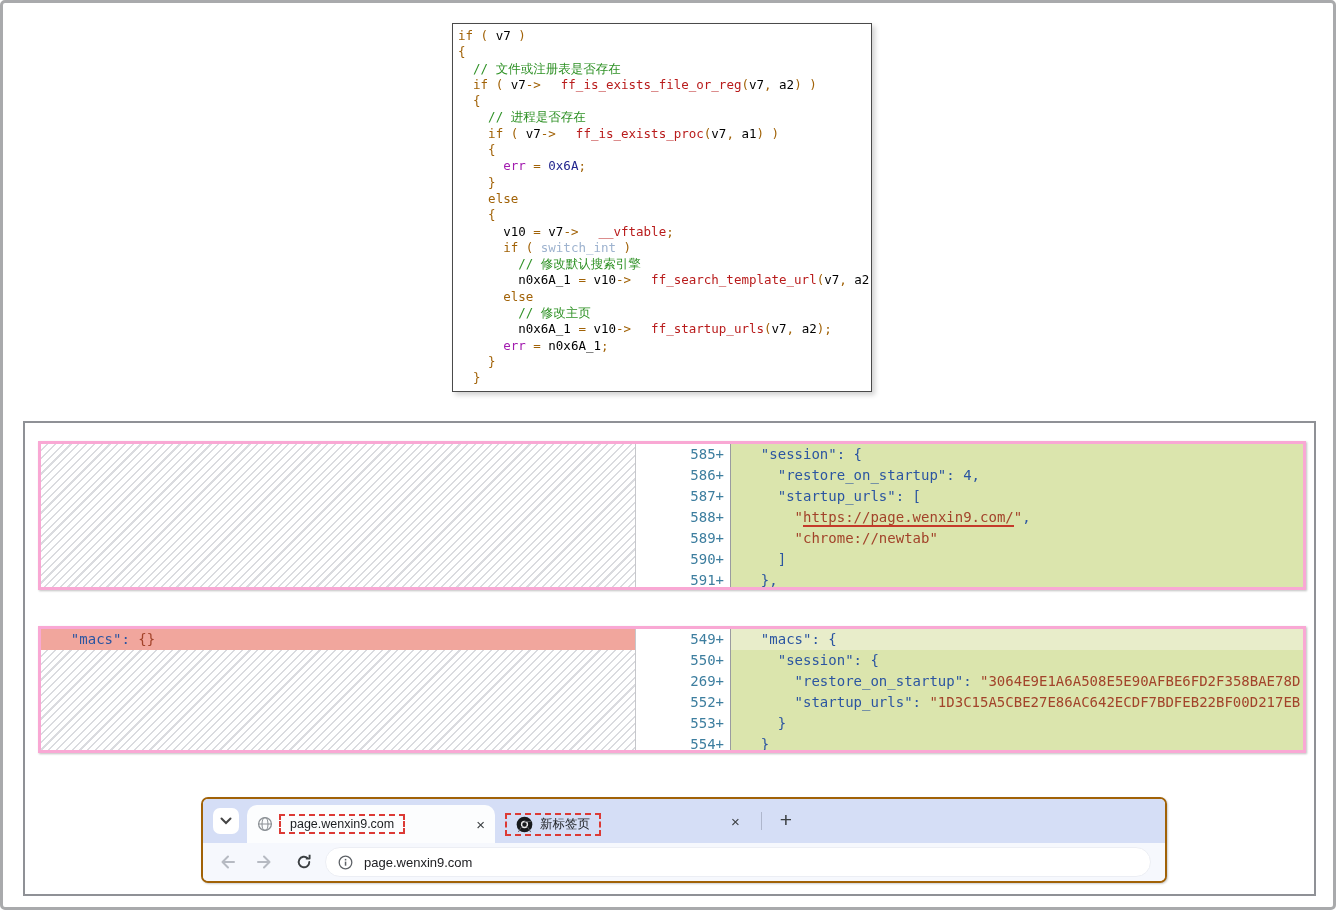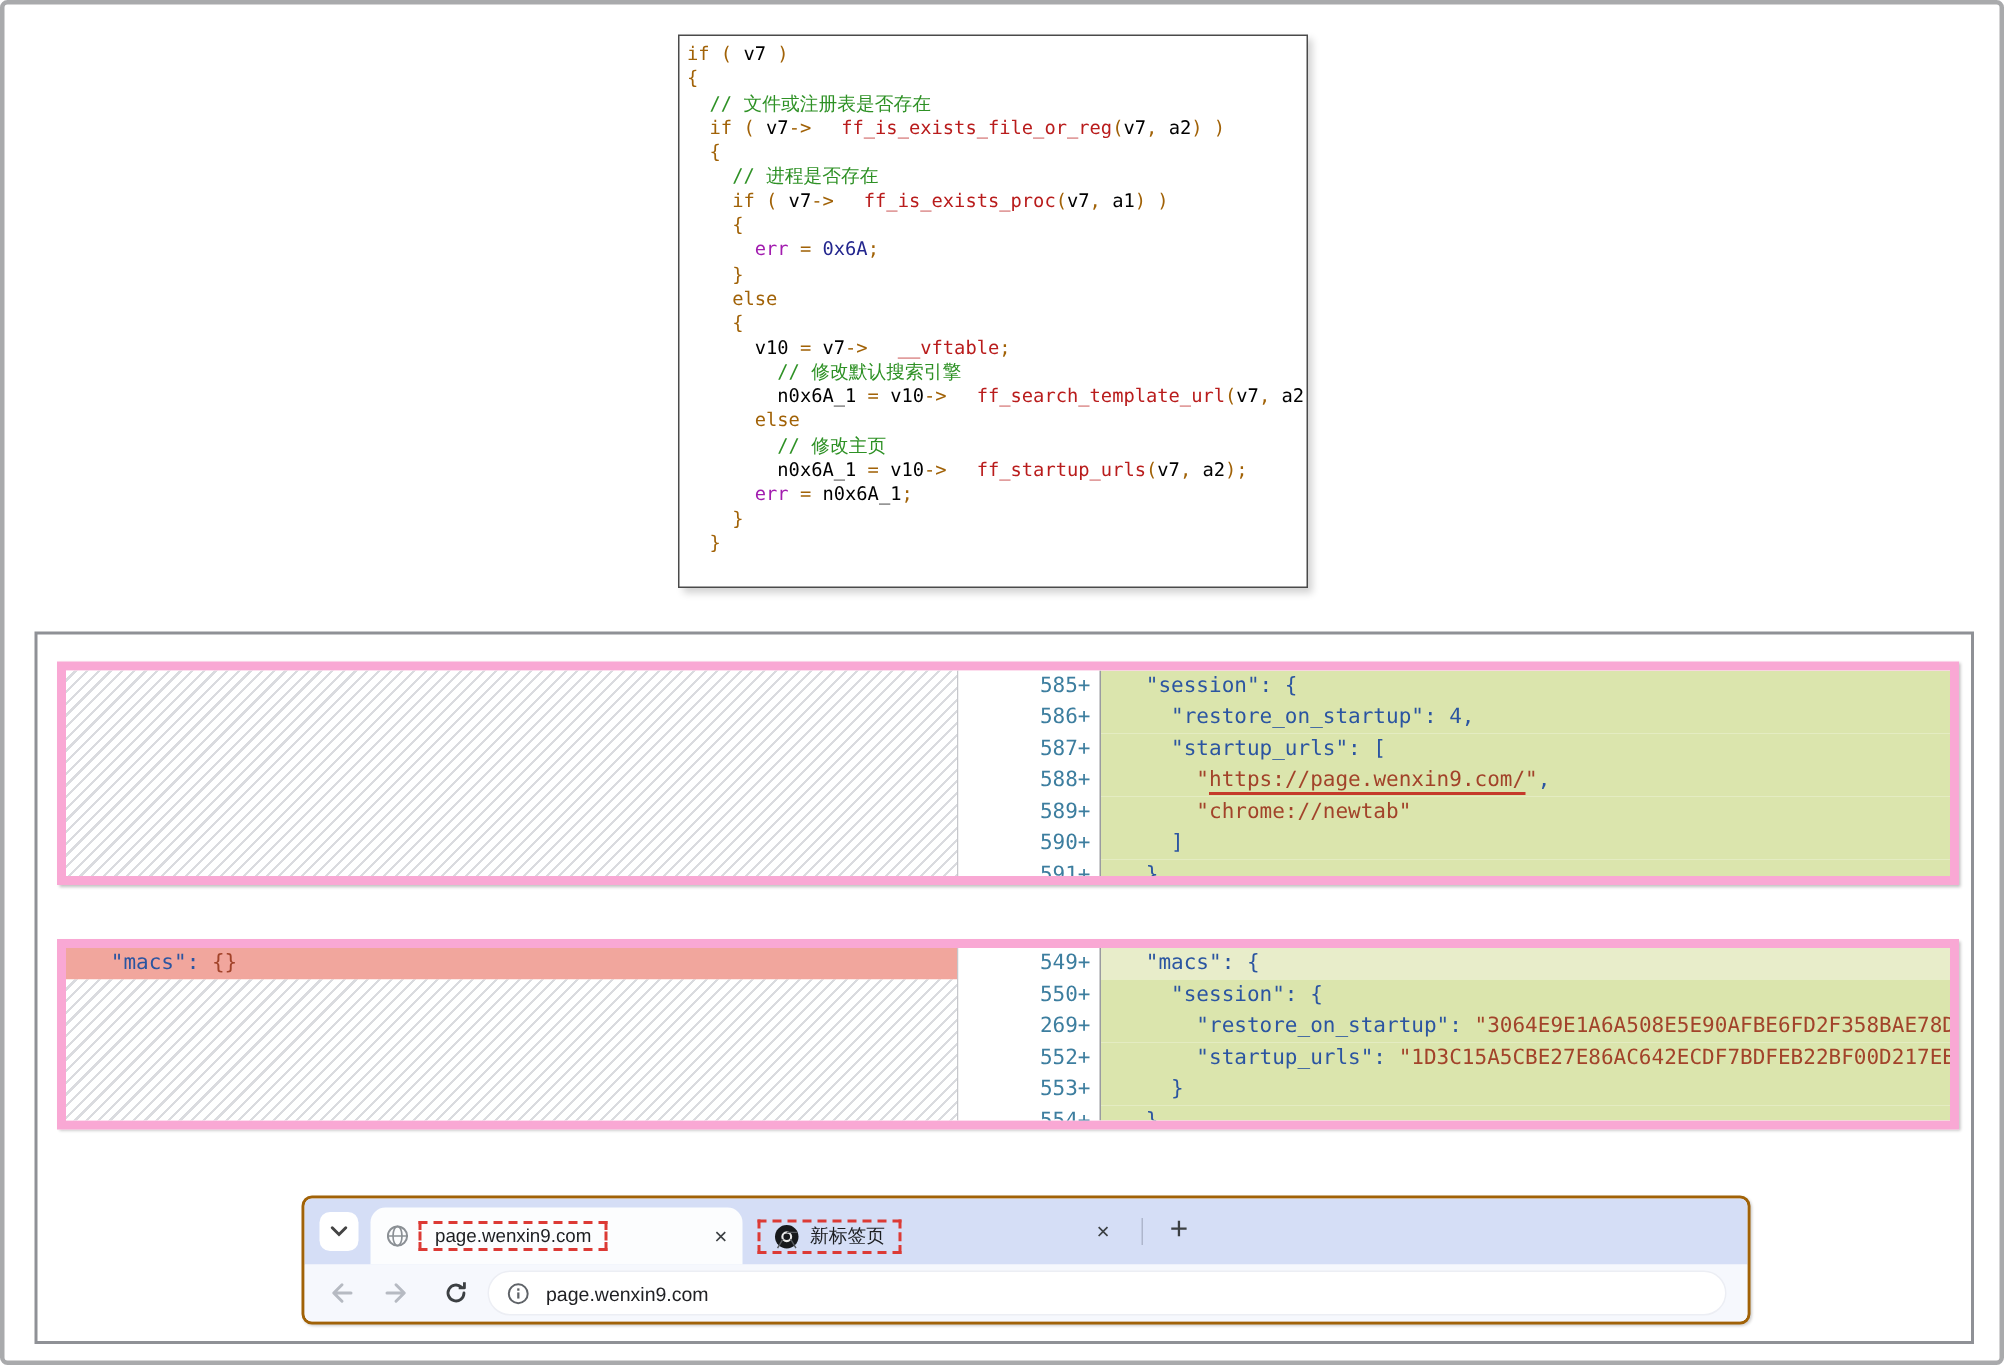--- a/index.html
+++ b/index.html
@@ -19,21 +19,21 @@
   .tk-var{color:#000000;}
   .tk-err{color:#a21caf;}
   .tk-dim{color:#9eb3cf;}
   .tk-cmt{color:#2e9125;}
 
   
   .mid{position:absolute;left:20px;top:418px;width:1293px;height:475px;box-sizing:border-box;
        border:2px solid #8f9196;background:#fff;}
 
   .diff{position:absolute;left:13px;width:1268px;box-sizing:border-box;
-        border:6px solid #f9a8d4;box-shadow:1px 1px 2px rgba(0,0,0,.25);
+        border:3px solid #f9a8d4;box-shadow:1px 1px 2px rgba(0,0,0,.25);
         display:flex;overflow:hidden;background:#fff;
         font-family:"DejaVu Sans Mono","Liberation Mono",monospace;font-size:14px;}
   .diff1{top:18px;height:149px;}
   .diff2{top:203px;height:127px;}
   .pane-left{width:595px;border-right:1px solid #c6c7cb;box-sizing:border-box;overflow:hidden;}
   .hatch{background:repeating-linear-gradient(135deg,#ffffff 0px,#ffffff 4px,#dadbdf 4px,#dadbdf 5.5px);}
   .hatch-fill{width:100%;height:100%;}
   .gutter{width:95px;background:#fff;box-sizing:border-box;text-align:right;padding-right:6px;
           color:#3d7e9f;border-right:1px solid #9a9ba0;}
   .gutter .num{line-height:21px;height:21px;white-space:pre;}
@@ -81,20 +81,21 @@
       <div class="code-line"><span class="tk-kw">  if ( </span><span class="tk-var">v7</span><span class="tk-kw">-&gt;</span><span class="tk-fn">ff_is_exists_file_or_reg</span><span class="tk-kw">(</span><span class="tk-var">v7</span><span class="tk-kw">, </span><span class="tk-var">a2</span><span class="tk-kw">) )</span></div>
       <div class="code-line"><span class="tk-kw">  {</span></div>
       <div class="code-line"><span class="tk-cmt">    // 进程是否存在</span></div>
       <div class="code-line"><span class="tk-kw">    if ( </span><span class="tk-var">v7</span><span class="tk-kw">-&gt;</span><span class="tk-fn">ff_is_exists_proc</span><span class="tk-kw">(</span><span class="tk-var">v7</span><span class="tk-kw">, </span><span class="tk-var">a1</span><span class="tk-kw">) )</span></div>
       <div class="code-line"><span class="tk-kw">    {</span></div>
       <div class="code-line"><span class="tk-err">      err</span><span class="tk-kw"> = </span><span class="tk-num">0x6A</span><span class="tk-kw">;</span></div>
       <div class="code-line"><span class="tk-kw">    }</span></div>
       <div class="code-line"><span class="tk-kw">    else</span></div>
       <div class="code-line"><span class="tk-kw">    {</span></div>
       <div class="code-line"><span class="tk-var">      v10</span><span class="tk-kw"> = </span><span class="tk-var">v7</span><span class="tk-kw">-&gt;</span><span class="tk-fn">__vftable</span><span class="tk-kw">;</span></div>
+      <div class="code-line"><span class="tk-kw">      if ( </span><span class="tk-dim">switch_int</span><span class="tk-kw"> )</span></div>
       <div class="code-line"><span class="tk-cmt">        // 修改默认搜索引擎</span></div>
       <div class="code-line"><span class="tk-var">        n0x6A_1</span><span class="tk-kw"> = </span><span class="tk-var">v10</span><span class="tk-kw">-&gt;</span><span class="tk-fn">ff_search_template_url</span><span class="tk-kw">(</span><span class="tk-var">v7</span><span class="tk-kw">, </span><span class="tk-var">a2</span><span class="tk-kw">);</span></div>
       <div class="code-line"><span class="tk-kw">      else</span></div>
       <div class="code-line"><span class="tk-cmt">        // 修改主页</span></div>
       <div class="code-line"><span class="tk-var">        n0x6A_1</span><span class="tk-kw"> = </span><span class="tk-var">v10</span><span class="tk-kw">-&gt;</span><span class="tk-fn">ff_startup_urls</span><span class="tk-kw">(</span><span class="tk-var">v7</span><span class="tk-kw">, </span><span class="tk-var">a2</span><span class="tk-kw">);</span></div>
       <div class="code-line"><span class="tk-err">      err</span><span class="tk-kw"> = </span><span class="tk-var">n0x6A_1</span><span class="tk-kw">;</span></div>
       <div class="code-line"><span class="tk-kw">    }</span></div>
       <div class="code-line"><span class="tk-kw">  }</span></div>
     </div>
 

